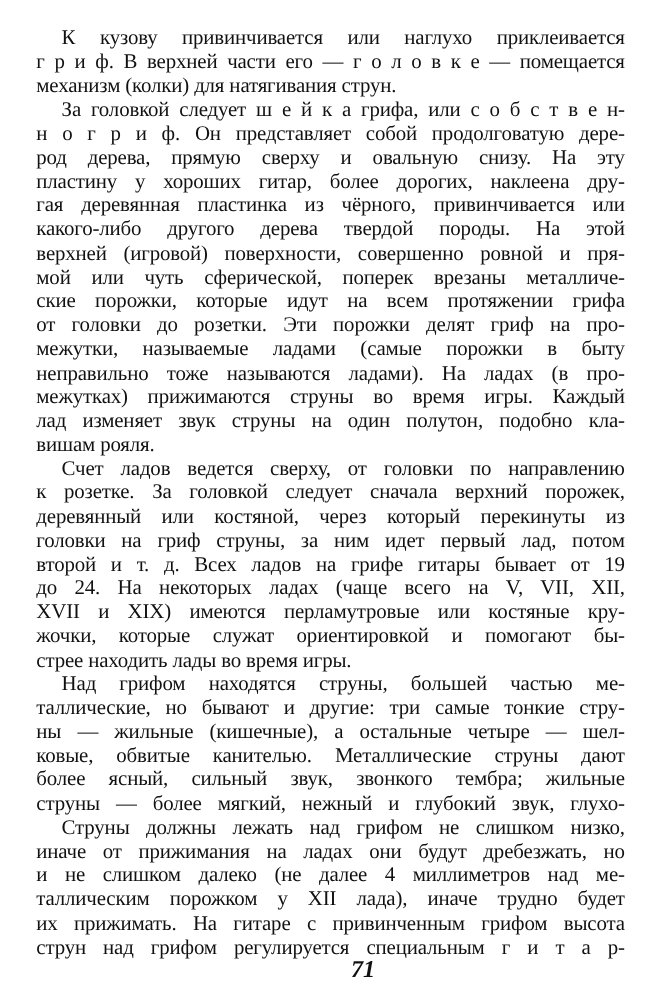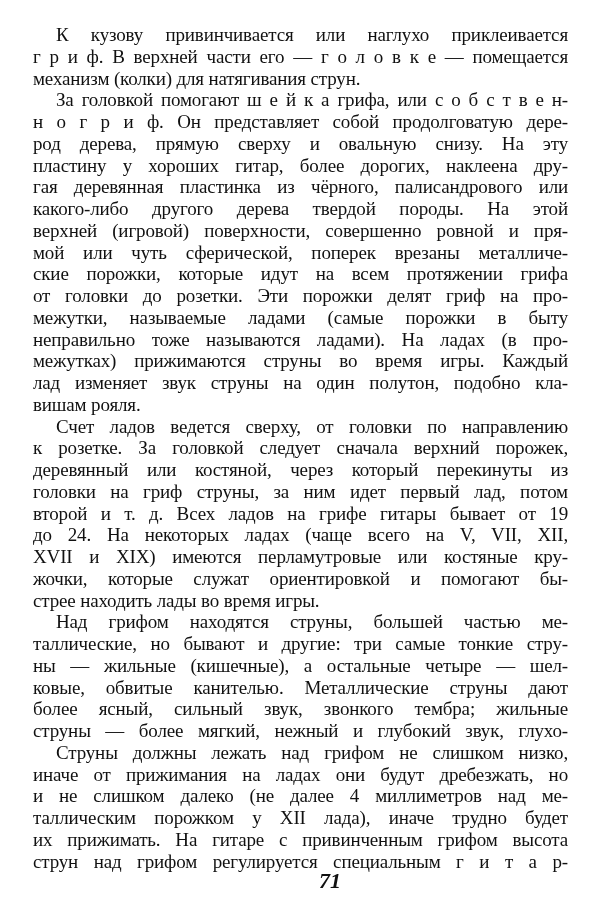--- a/index.html
+++ b/index.html
@@ -28,25 +28,25 @@
 </head>
 <body>
 
 <div class="page">
   <div class="text-block">
 
     <span class="line indent">К кузову привинчивается или наглухо приклеивается</span>
     <span class="line">г р и ф. В верхней части его — г о л о в к е — помещается</span>
     <span class="line last">механизм (колки) для натягивания струн.</span>
 
-    <span class="line indent">За головкой помогают ш е й к а грифа, или с о б с т в е н-</span>
+    <span class="line indent">За головкой следует ш е й к а грифа, или с о б с т в е н-</span>
     <span class="line">н о г р и ф. Он представляет собой продолговатую дере-</span>
     <span class="line">род дерева, прямую сверху и овальную снизу. На эту</span>
     <span class="line">пластину у хороших гитар, более дорогих, наклеена дру-</span>
-    <span class="line">гая деревянная пластинка из чёрного, палисандрового или</span>
+    <span class="line">гая деревянная пластинка из чёрного, привинчивается или</span>
     <span class="line">какого-либо другого дерева твердой породы. На этой</span>
     <span class="line">верхней (игровой) поверхности, совершенно ровной и пря-</span>
     <span class="line">мой или чуть сферической, поперек врезаны металличе-</span>
     <span class="line">ские порожки, которые идут на всем протяжении грифа</span>
     <span class="line">от головки до розетки. Эти порожки делят гриф на про-</span>
     <span class="line">межутки, называемые ладами (самые порожки в быту</span>
     <span class="line">неправильно тоже называются ладами). На ладах (в про-</span>
     <span class="line">межутках) прижимаются струны во время игры. Каждый</span>
     <span class="line">лад изменяет звук струны на один полутон, подобно кла-</span>
     <span class="line last">вишам рояля.</span>

